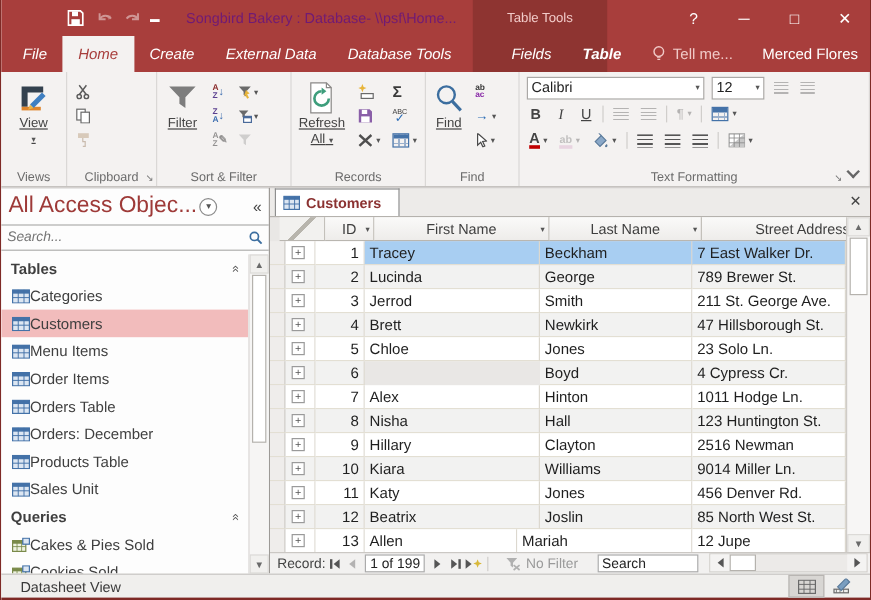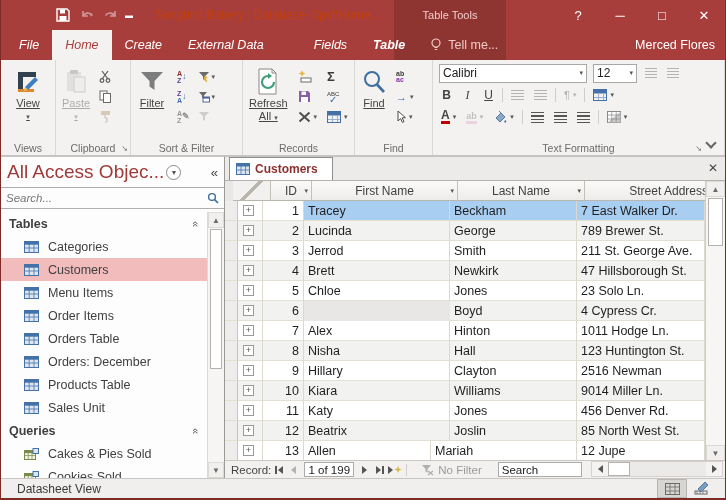--- a/index.html
+++ b/index.html
@@ -7,21 +7,21 @@
   .window{ position:relative; width:726px; height:500px; background:#fff;
     border-left:1px solid #7e2a26; border-right:1px solid #7e2a26; overflow:hidden;
     font-family:"Liberation Sans", sans-serif; }
   
   .topband{ position:absolute; left:0; top:0; width:100%; height:60px; background:#a83e3c; }
   .ctx-block{ position:absolute; left:393px; top:0; width:112px; height:60px; background:#8e3431; }
   .titlebar{ position:absolute; left:0; top:0; width:100%; height:30px; display:flex; align-items:center; color:#fff; z-index:3; }
   .qat{ display:flex; align-items:center; gap:10px; margin-left:55px; }
   .qat .dis{ opacity:.45; }
   .qat .dd{ font-size:7px; margin-left:-6px; opacity:.6; }
-  .win-title{ font-size:12px; margin-left:22px; color:#c2410c; white-space:nowrap; }
+  .win-title{ font-size:12px; margin-left:22px; color:#701a75; white-space:nowrap; }
   .ctx-title{ position:absolute; left:393px; width:112px; text-align:center; top:9px; font-size:11px; color:#f2cbc9; }
   .winbtns{ position:absolute; right:0; top:0; height:30px; display:flex; }
   .winbtns > div{ width:42px; height:30px; display:flex; align-items:center; justify-content:center; font-size:13px; color:#fff; }
   
   .tabrow{ position:absolute; left:0; top:30px; width:100%; height:30px; display:flex; align-items:stretch; z-index:3; }
   .rtab{ padding:0 13px; display:flex; align-items:center; font-size:12.5px; color:#fff; white-space:nowrap;font-style:italic; }
   .rtab.active{ background:#f4f2f1; color:#a83e3c; }
   .rtab.ctx1{ margin-left:24px; }
   .rtab.ctxa{ font-weight:bold; }
   .tellme{ display:flex; align-items:center; gap:6px; color:#f0c9c7; font-size:12.5px; margin-left:12px; }
@@ -58,21 +58,21 @@
   .nav-title{ height:30px; display:flex; align-items:center; padding:0 6px; }
   .nav-title .t{ font-size:19px; color:#9e3a38; white-space:nowrap; overflow:hidden; }
   .nav-dd{ width:15px; height:15px; border:1px solid #8a8a8a; border-radius:50%; background:#fff; color:#555; font-size:7px; display:flex; align-items:center; justify-content:center; margin-left:2px; flex:none; }
   .shutter{ margin-left:auto; color:#444; font-size:13px; flex:none; }
   .nav-search{ height:22px; border-top:1px solid #afaead; border-bottom:1px solid #afaead; display:flex; align-items:center; padding:0 5px; }
   .nav-search input{ border:none; outline:none; flex:1; font-style:italic; font-size:11.5px; color:#333; font-family:"Liberation Sans",sans-serif; background:transparent; }
   .nav-list{ position:absolute; left:0; top:55px; right:17px; bottom:0; overflow:hidden; }
   .nav-row{ height:23px; display:flex; align-items:center; font-size:12.5px; color:#3f3f3f; }
   .nav-row.group{ font-weight:bold; padding-left:8px; }
   .nav-row.group .chev{ margin-left:auto; margin-right:8px; transform:rotate(90deg); font-size:11px; color:#555; font-weight:normal; }
-  .nav-row.item{ padding-left:23px; gap:9px; }
+  .nav-row.item{ padding-left:9px; }
   .nav-row.item.sel{ background:#f2bcbc; }
   .nav-vscroll{ position:absolute; right:0; top:55px; width:17px; bottom:0; background:#f6f5f4; border-left:1px solid #dcdad7; }
   .sb-arrow{ height:16px; display:flex; align-items:center; justify-content:center; font-size:8px; color:#6a6a6a; background:#f1f0ee; border:1px solid #dcdad7; }
   .sb-thumb{ margin:1px 2px; height:140px; background:#fff; border:1px solid #b5b2ad; }
   .nav-vscroll .down{ position:absolute; bottom:0; left:0; right:0; }
   
   .content{ position:absolute; left:224px; top:156px; width:500px; height:322px; background:#e9e7e5; border-top:1px solid #c6c3c0; }
   .tabbar{ position:absolute; left:0; top:0; width:100%; height:24px; background:#edebe9; border-bottom:1px solid #b5b2ad; display:flex; align-items:flex-end; }
   .doc-tab{ margin-left:4px; height:23px; background:#fff; border:1px solid #8f8f8f; border-bottom:none; display:flex; align-items:center; gap:5px; padding:0 14px 0 6px; font-size:12px; font-weight:bold; color:#8b3231; }
   .tab-close{ position:absolute; right:7px; top:4px; font-size:12px; color:#444; }
@@ -155,20 +155,21 @@
   </div>
   <div class="ctx-title" style="z-index:3;">Table Tools</div>
 
   <div class="tabrow">
     <span style="width:5px"></span>
     <span id="tabs-host" style="display:flex;">
         <span class="rtab">File</span>
         <span class="rtab active">Home</span>
         <span class="rtab">Create</span>
         <span class="rtab">External Data</span>
+        <span class="rtab">Database Tools</span>
         <span class="rtab ctx1">Fields</span>
         <span class="rtab ctxa">Table</span>
       </span>
     <div class="tellme">
       <span>
         <svg width="12" height="14" viewBox="0 0 12 14">
             <circle cx="6" cy="5" r="4" fill="none" stroke="#f0c9c7" stroke-width="1.2"></circle>
             <path d="M4.5 9.5h3M4.8 11.5h2.4" stroke="#f0c9c7" stroke-width="1.2"></path>
           </svg>
       </span>
@@ -189,31 +190,20 @@
               <path d="M10 18 l-1.5 4.5 L13 21 Z" fill="#e8b54a"></path>
             </svg>
         </span>
         <span>View</span>
           <span class="dda">▾</span>
       </div>
       <span class="glabel">Views</span>
     </div>
 
     <div class="rgroup" style="width:75px;">
-      <div class="bigbtn dis">
-        <span class="bicon">
-          <svg width="22" height="26" viewBox="0 0 22 26">
-              <rect x="2" y="3" width="14" height="19" fill="#c9c7c5"></rect>
-              <rect x="5" y="1" width="8" height="4" rx="1" fill="#8a8886"></rect>
-              <rect x="9" y="8" width="11" height="15" fill="#e8e6e4" stroke="#9a9896"></rect>
-            </svg>
-        </span>
-        <span>Paste</span>
-          <span class="dda">▾</span>
-      </div>
       <div class="scol" style="margin-left:3px;">
         <span class="sbtn">
           <svg width="13" height="13" viewBox="0 0 13 13">
               <path d="M3 1 L9 9 M9 1 L3 9" stroke="#5a5a5a" stroke-width="1.2"></path>
               <circle cx="3" cy="10.5" r="1.8" fill="none" stroke="#5a5a5a" stroke-width="1.2"></circle>
               <circle cx="9" cy="10.5" r="1.8" fill="none" stroke="#5a5a5a" stroke-width="1.2"></circle>
             </svg>
         </span>
         <span class="sbtn">
           <svg width="13" height="13" viewBox="0 0 13 13">

